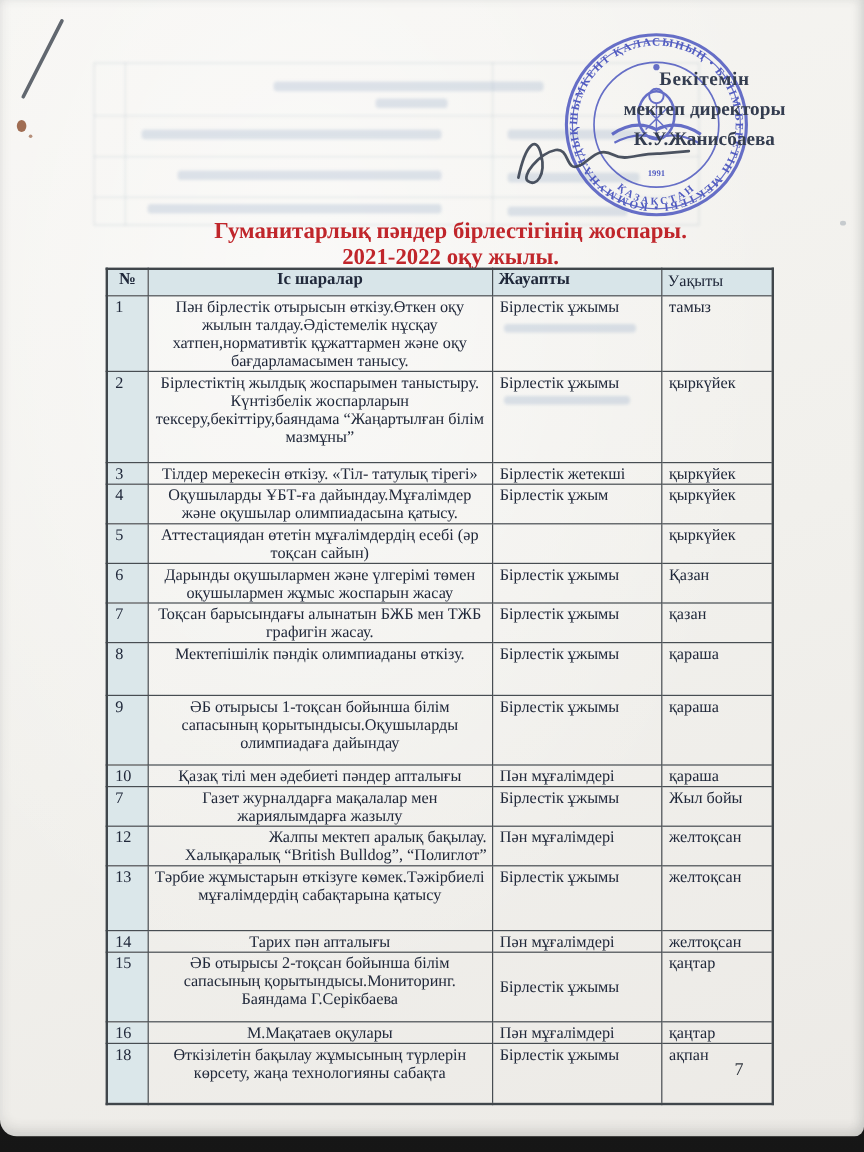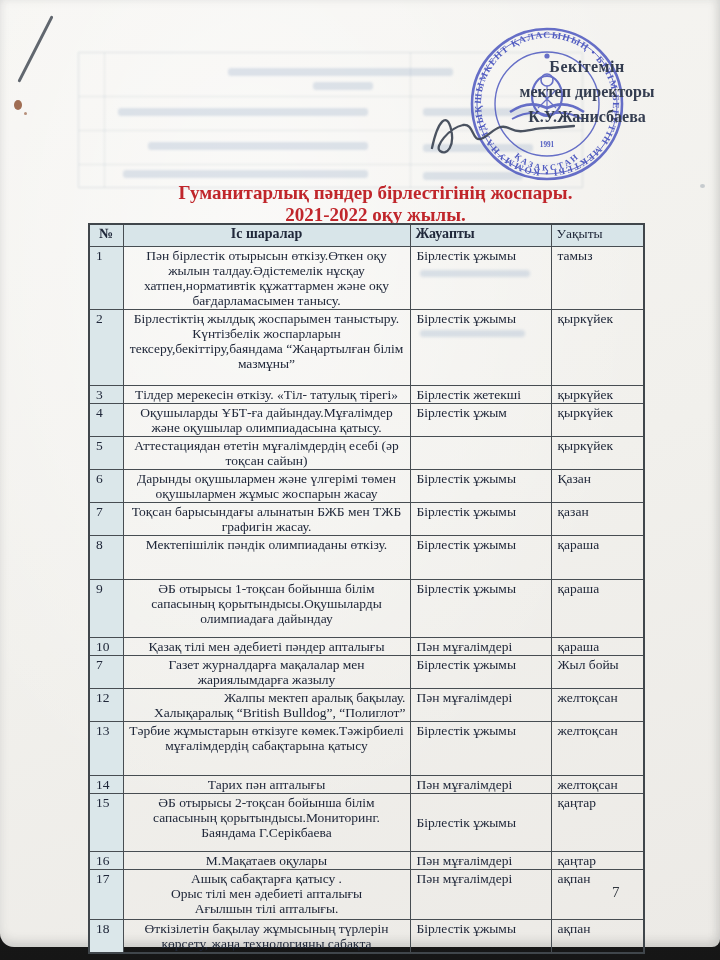--- a/index.html
+++ b/index.html
@@ -249,28 +249,20 @@
             <td>Бірлестік ұжымы</td>
             <td>қаңтар</td>
           </tr>
             <tr>
             <td>16</td>
             <td>М.Мақатаев оқулары</td>
             <td>Пән мұғалімдері</td>
             <td>қаңтар</td>
           </tr>
             <tr>
-            <td>17</td>
-            <td>Ашық сабақтарға қатысу .
-Орыс тілі мен әдебиеті апталығы
-Ағылшын тілі апталығы.</td>
-            <td>Пән мұғалімдері</td>
-            <td>ақпан</td>
-          </tr>
-            <tr>
             <td>18</td>
             <td>Өткізілетін бақылау жұмысының түрлерін көрсету, жаңа технологияны сабақта</td>
             <td>Бірлестік ұжымы</td>
             <td>ақпан</td>
           </tr>
         </tbody>
       </table>
     </div>
 
     <div class="bleed-bar" style="left:420px;top:270px;width:110px;"></div>

